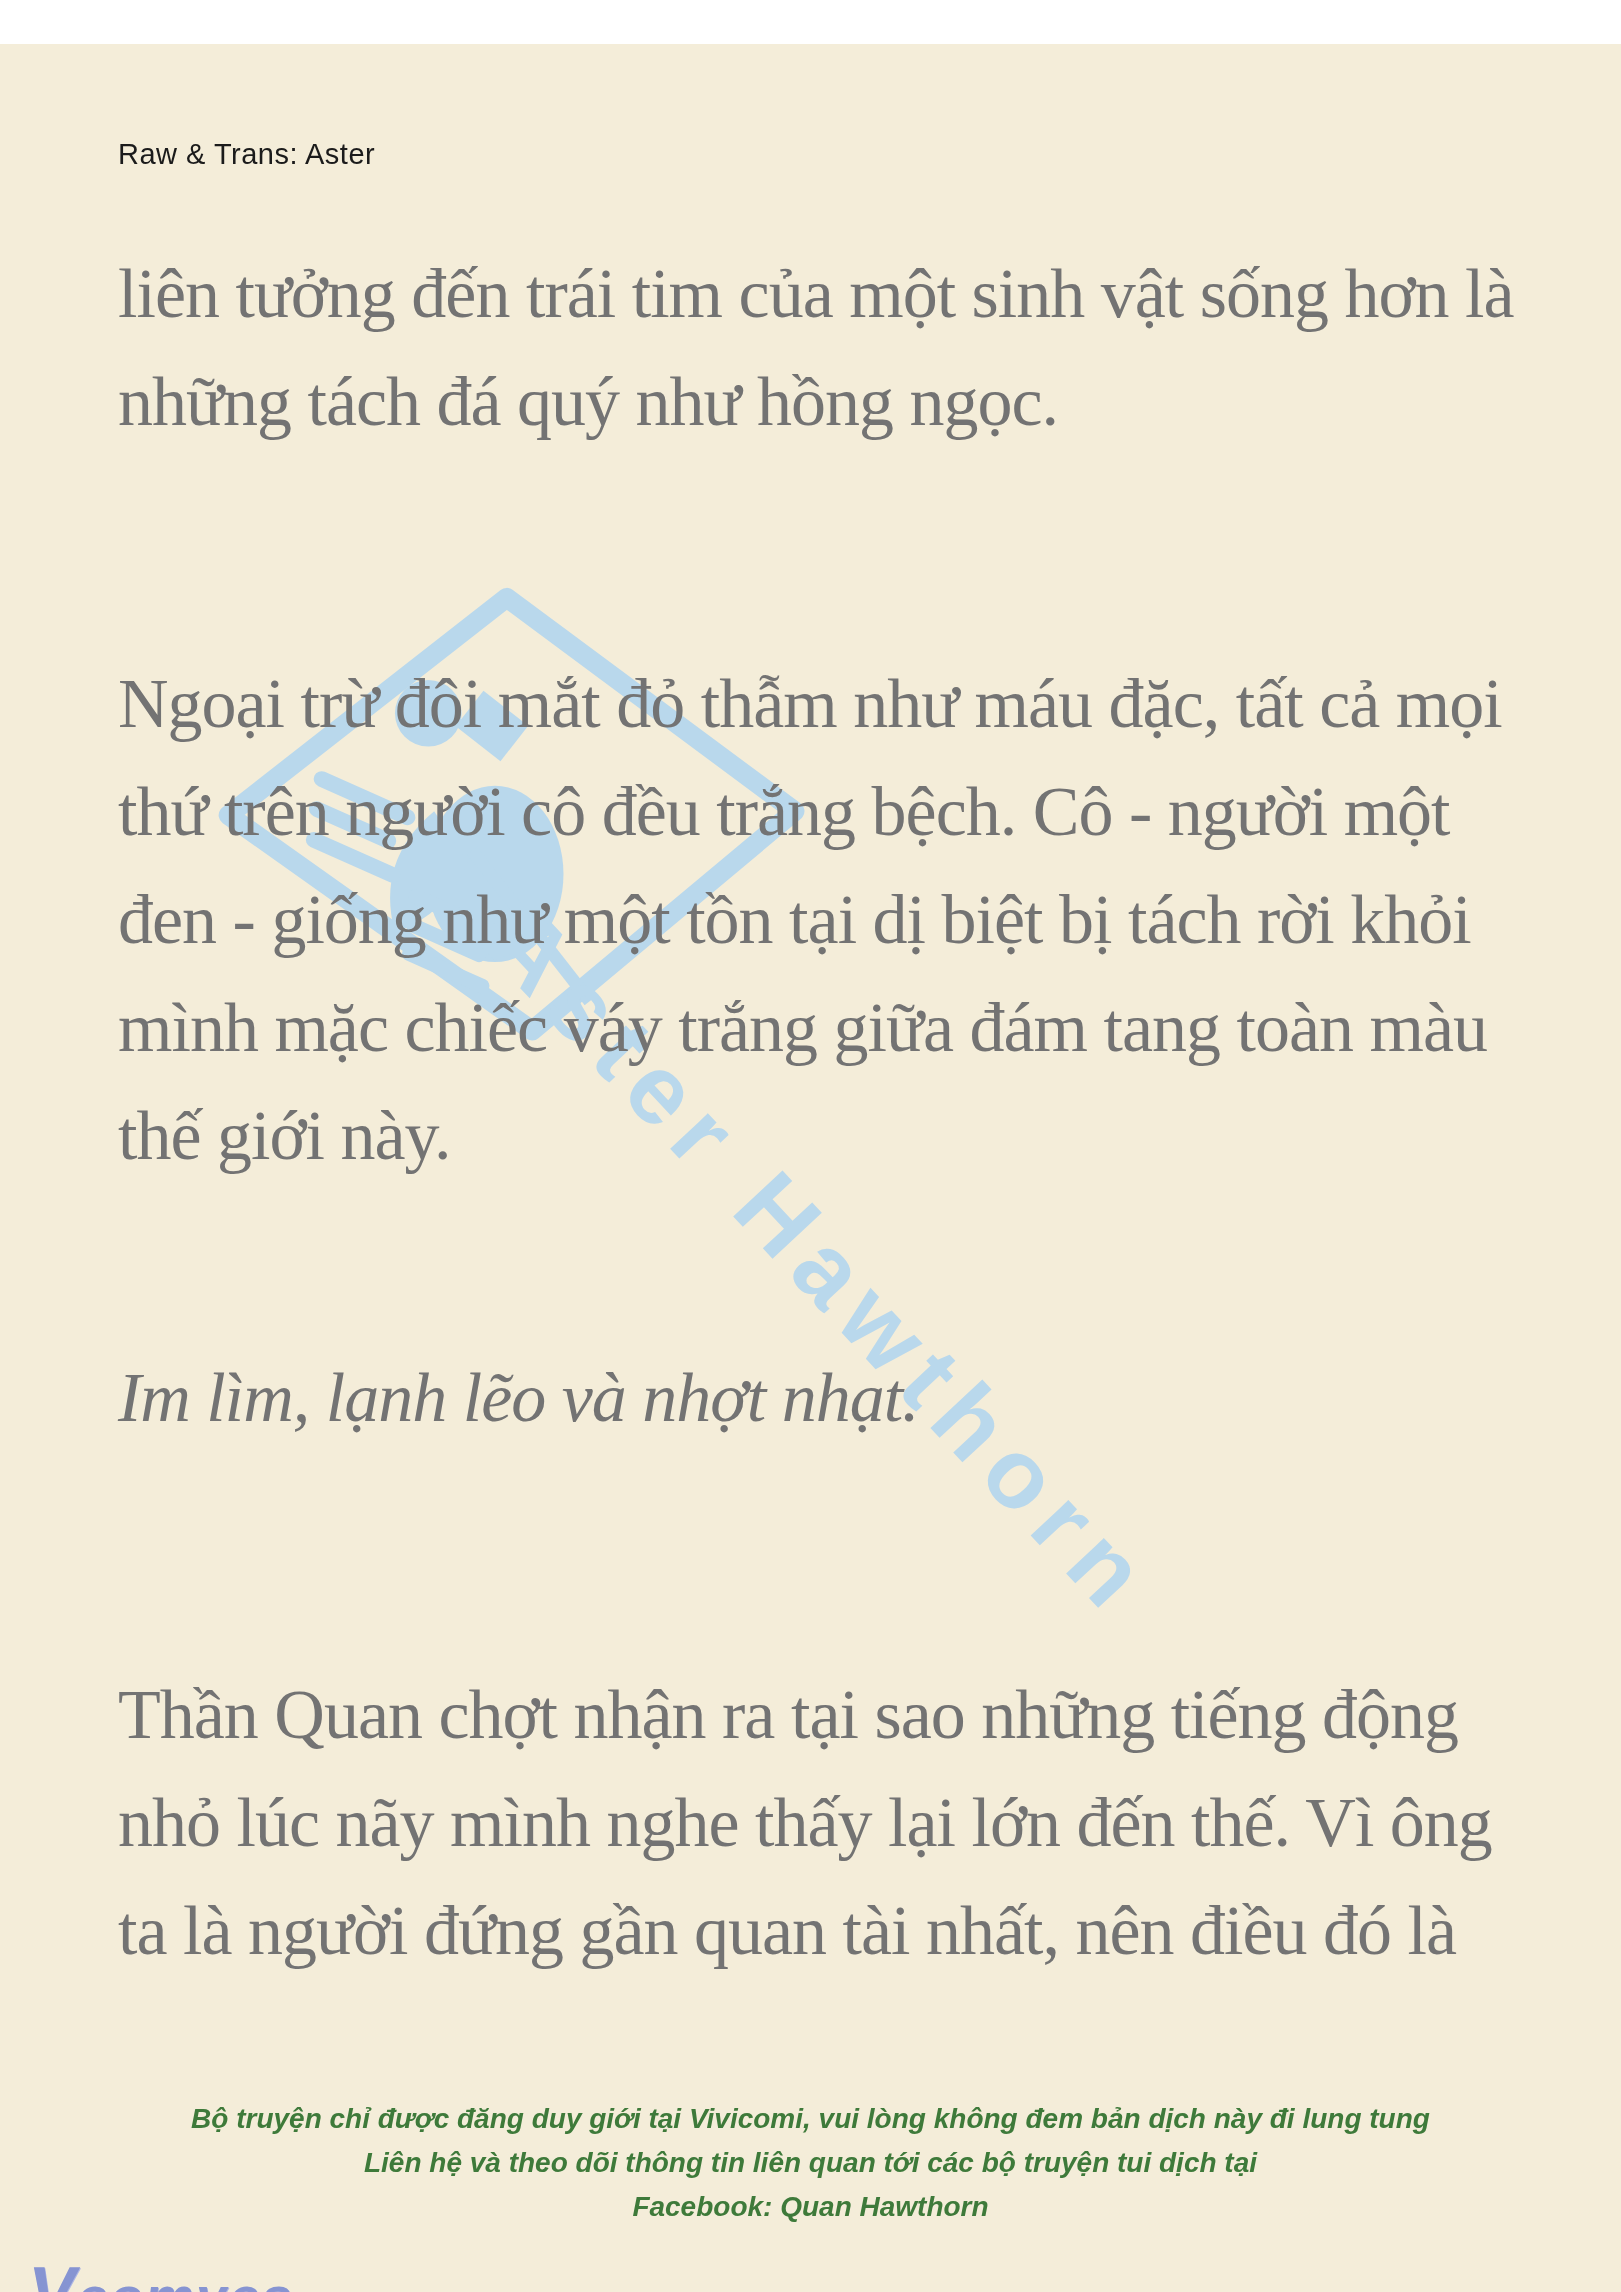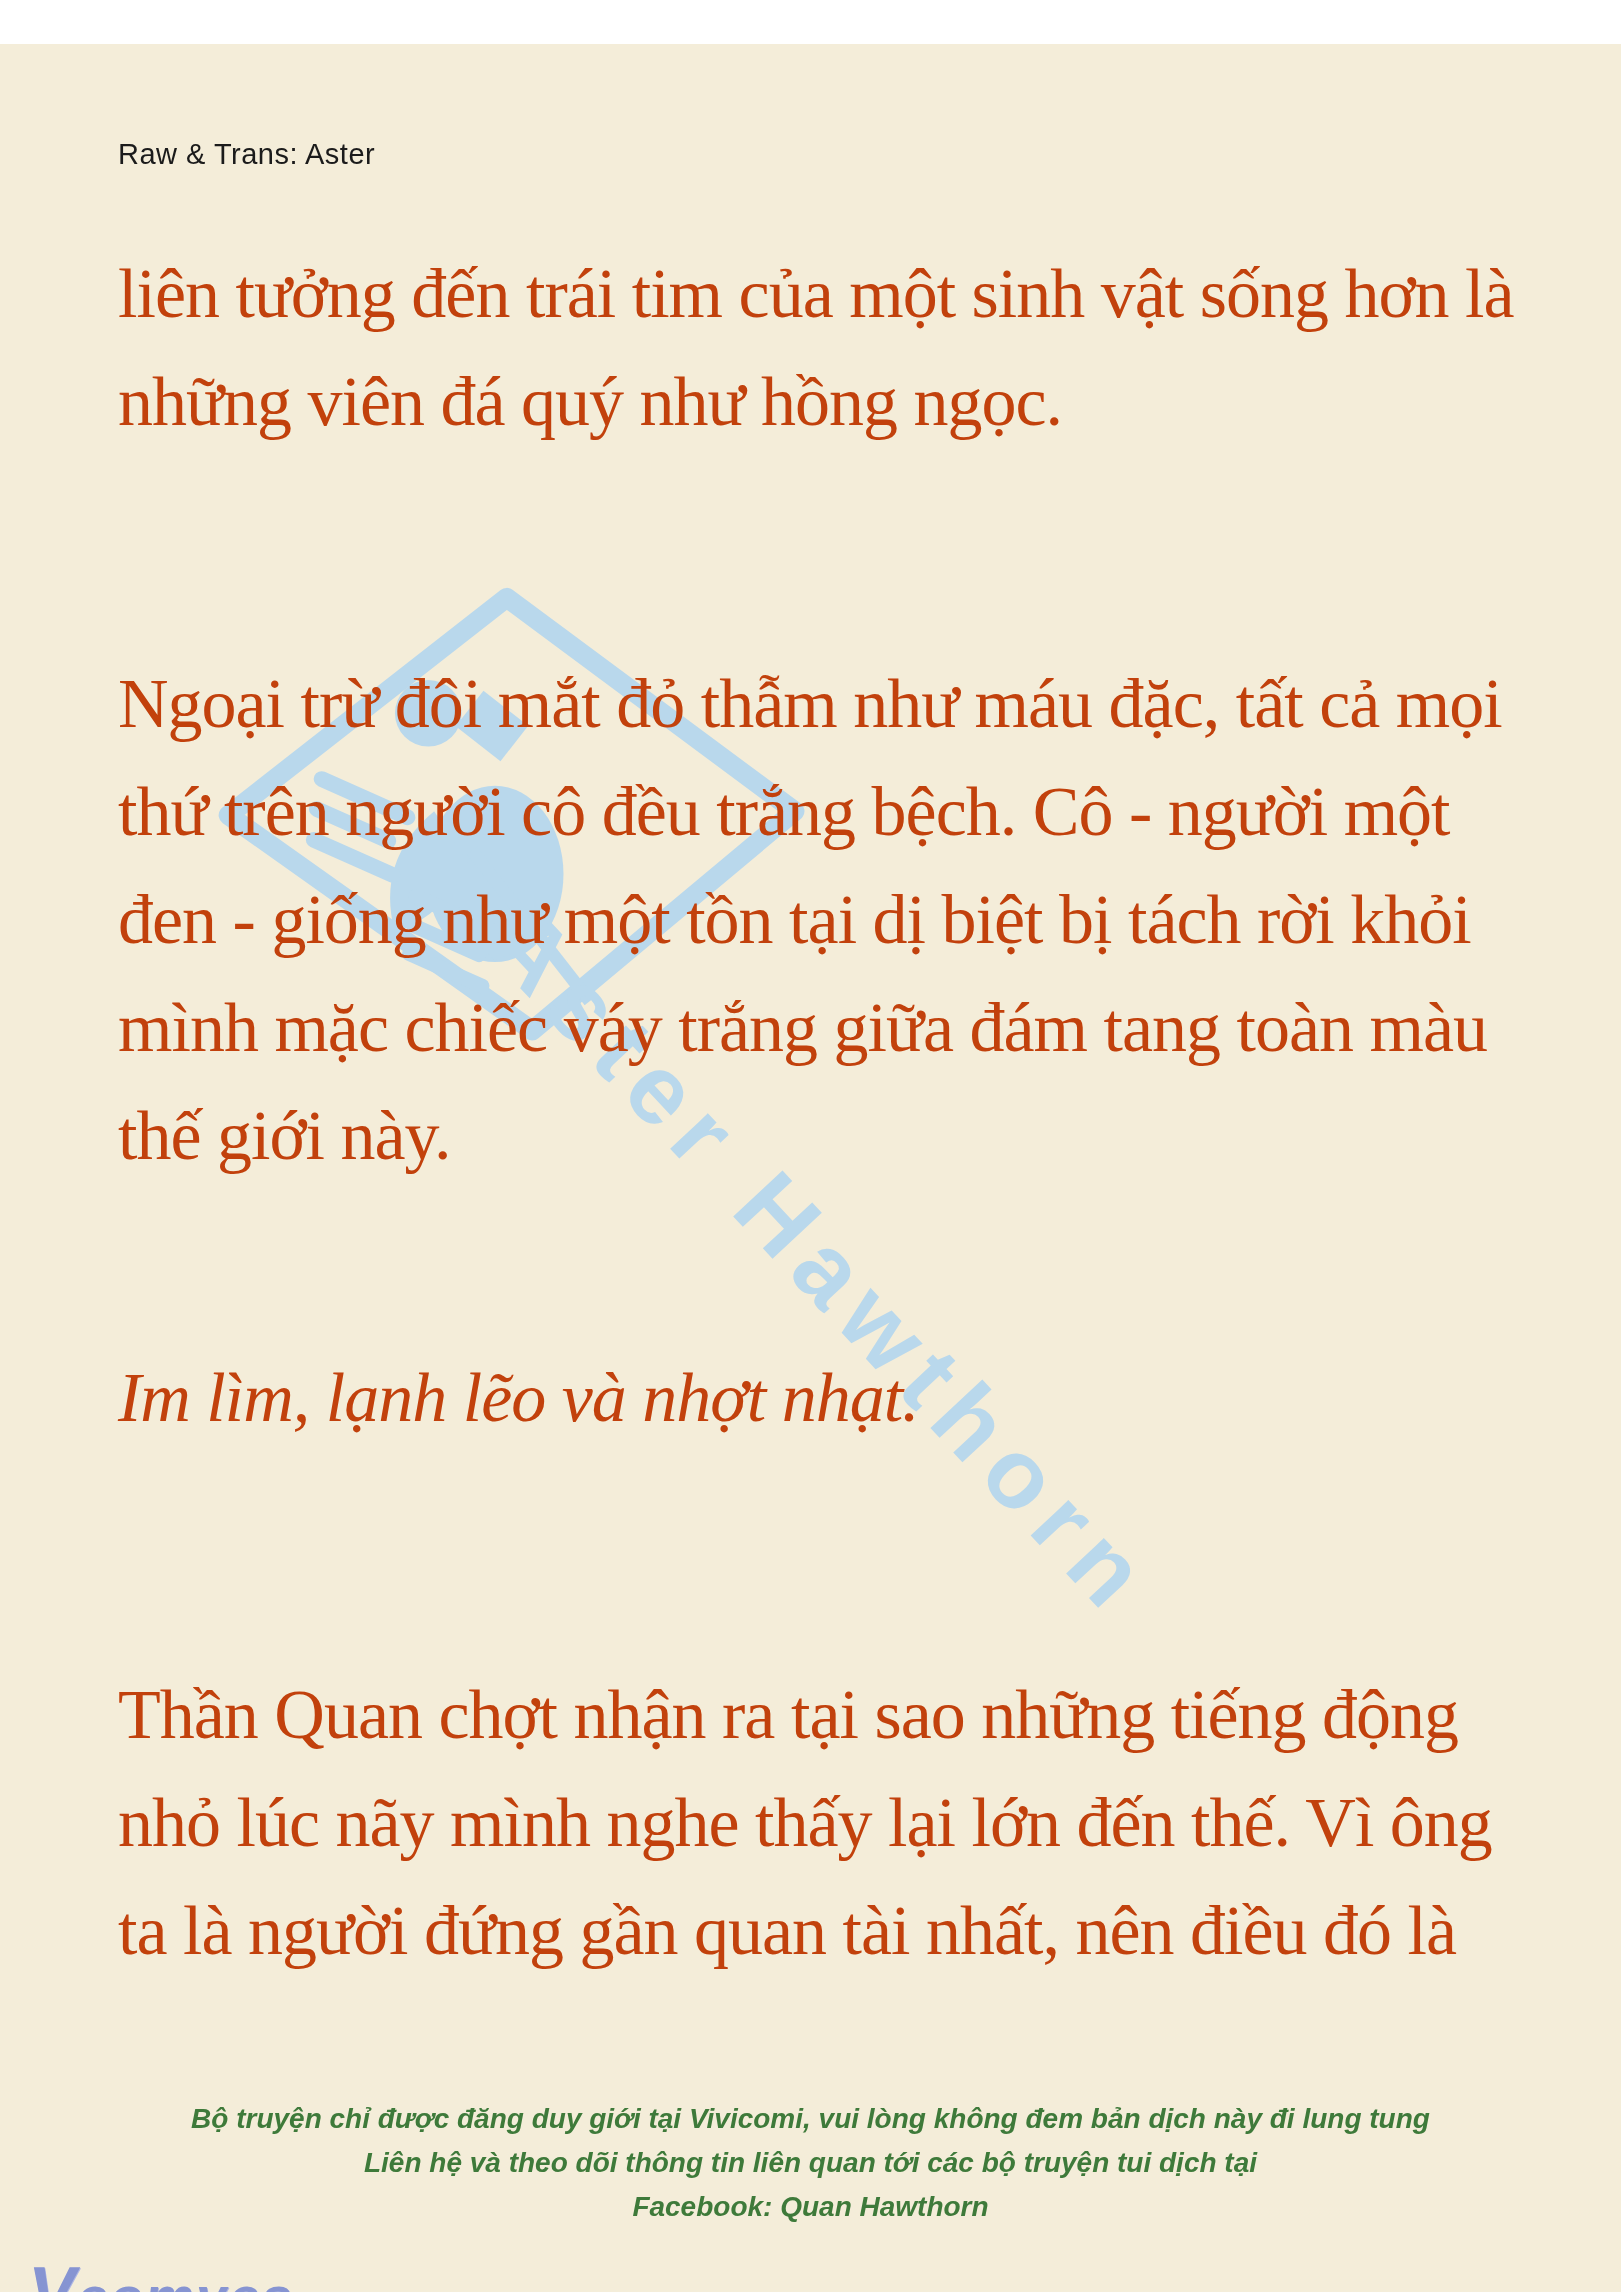--- a/index.html
+++ b/index.html
@@ -23,21 +23,21 @@
   .wm-logo{position:absolute;left:201px;top:524px;}
   .wm-text{
     position:absolute;left:549px;top:843px;
     transform:rotate(47deg);transform-origin:left top;
     font-family:"Liberation Sans","DejaVu Sans",sans-serif;
     font-weight:bold;font-size:98px;letter-spacing:13.7px;
     color:#b9d8ec;white-space:nowrap;
   }
   
   .story{position:absolute;inset:0;z-index:1;}
-  .para{position:absolute;left:118px;margin:0;color:#c2410c;}
+  .para{position:absolute;left:118px;margin:0;color:#737373;}
   .line{
     display:block;font-size:70px;line-height:108px;
     letter-spacing:-1px;white-space:nowrap;
   }
   .p1{top:196px;}
   .p2{top:606px;}
   .p3{top:1300px;font-style:italic;}
   .p4{top:1617px;}
   
   .footer-notice{
@@ -89,21 +89,21 @@
         </g>
         <rect x="330" y="268" width="13" height="195" transform="rotate(-38 336 365)"></rect>
       </g>
     </svg>
     <div class="wm-text">Aster Hawthorn</div>
   </div>
 
   <main class="story">
     <p class="para p1">
       <span class="line">liên tưởng đến trái tim của một sinh vật sống hơn là</span>
-      <span class="line">những viên đá quý như hồng ngọc.</span>
+      <span class="line">những tách đá quý như hồng ngọc.</span>
     </p>
     <p class="para p2">
       <span class="line">Ngoại trừ đôi mắt đỏ thẫm như máu đặc, tất cả mọi</span>
       <span class="line">thứ trên người cô đều trắng bệch. Cô - người một</span>
       <span class="line">đen - giống như một tồn tại dị biệt bị tách rời khỏi</span>
       <span class="line">mình mặc chiếc váy trắng giữa đám tang toàn màu</span>
       <span class="line">thế giới này.</span>
     </p>
     <p class="para p3">
       <span class="line">Im lìm, lạnh lẽo và nhợt nhạt.</span>

